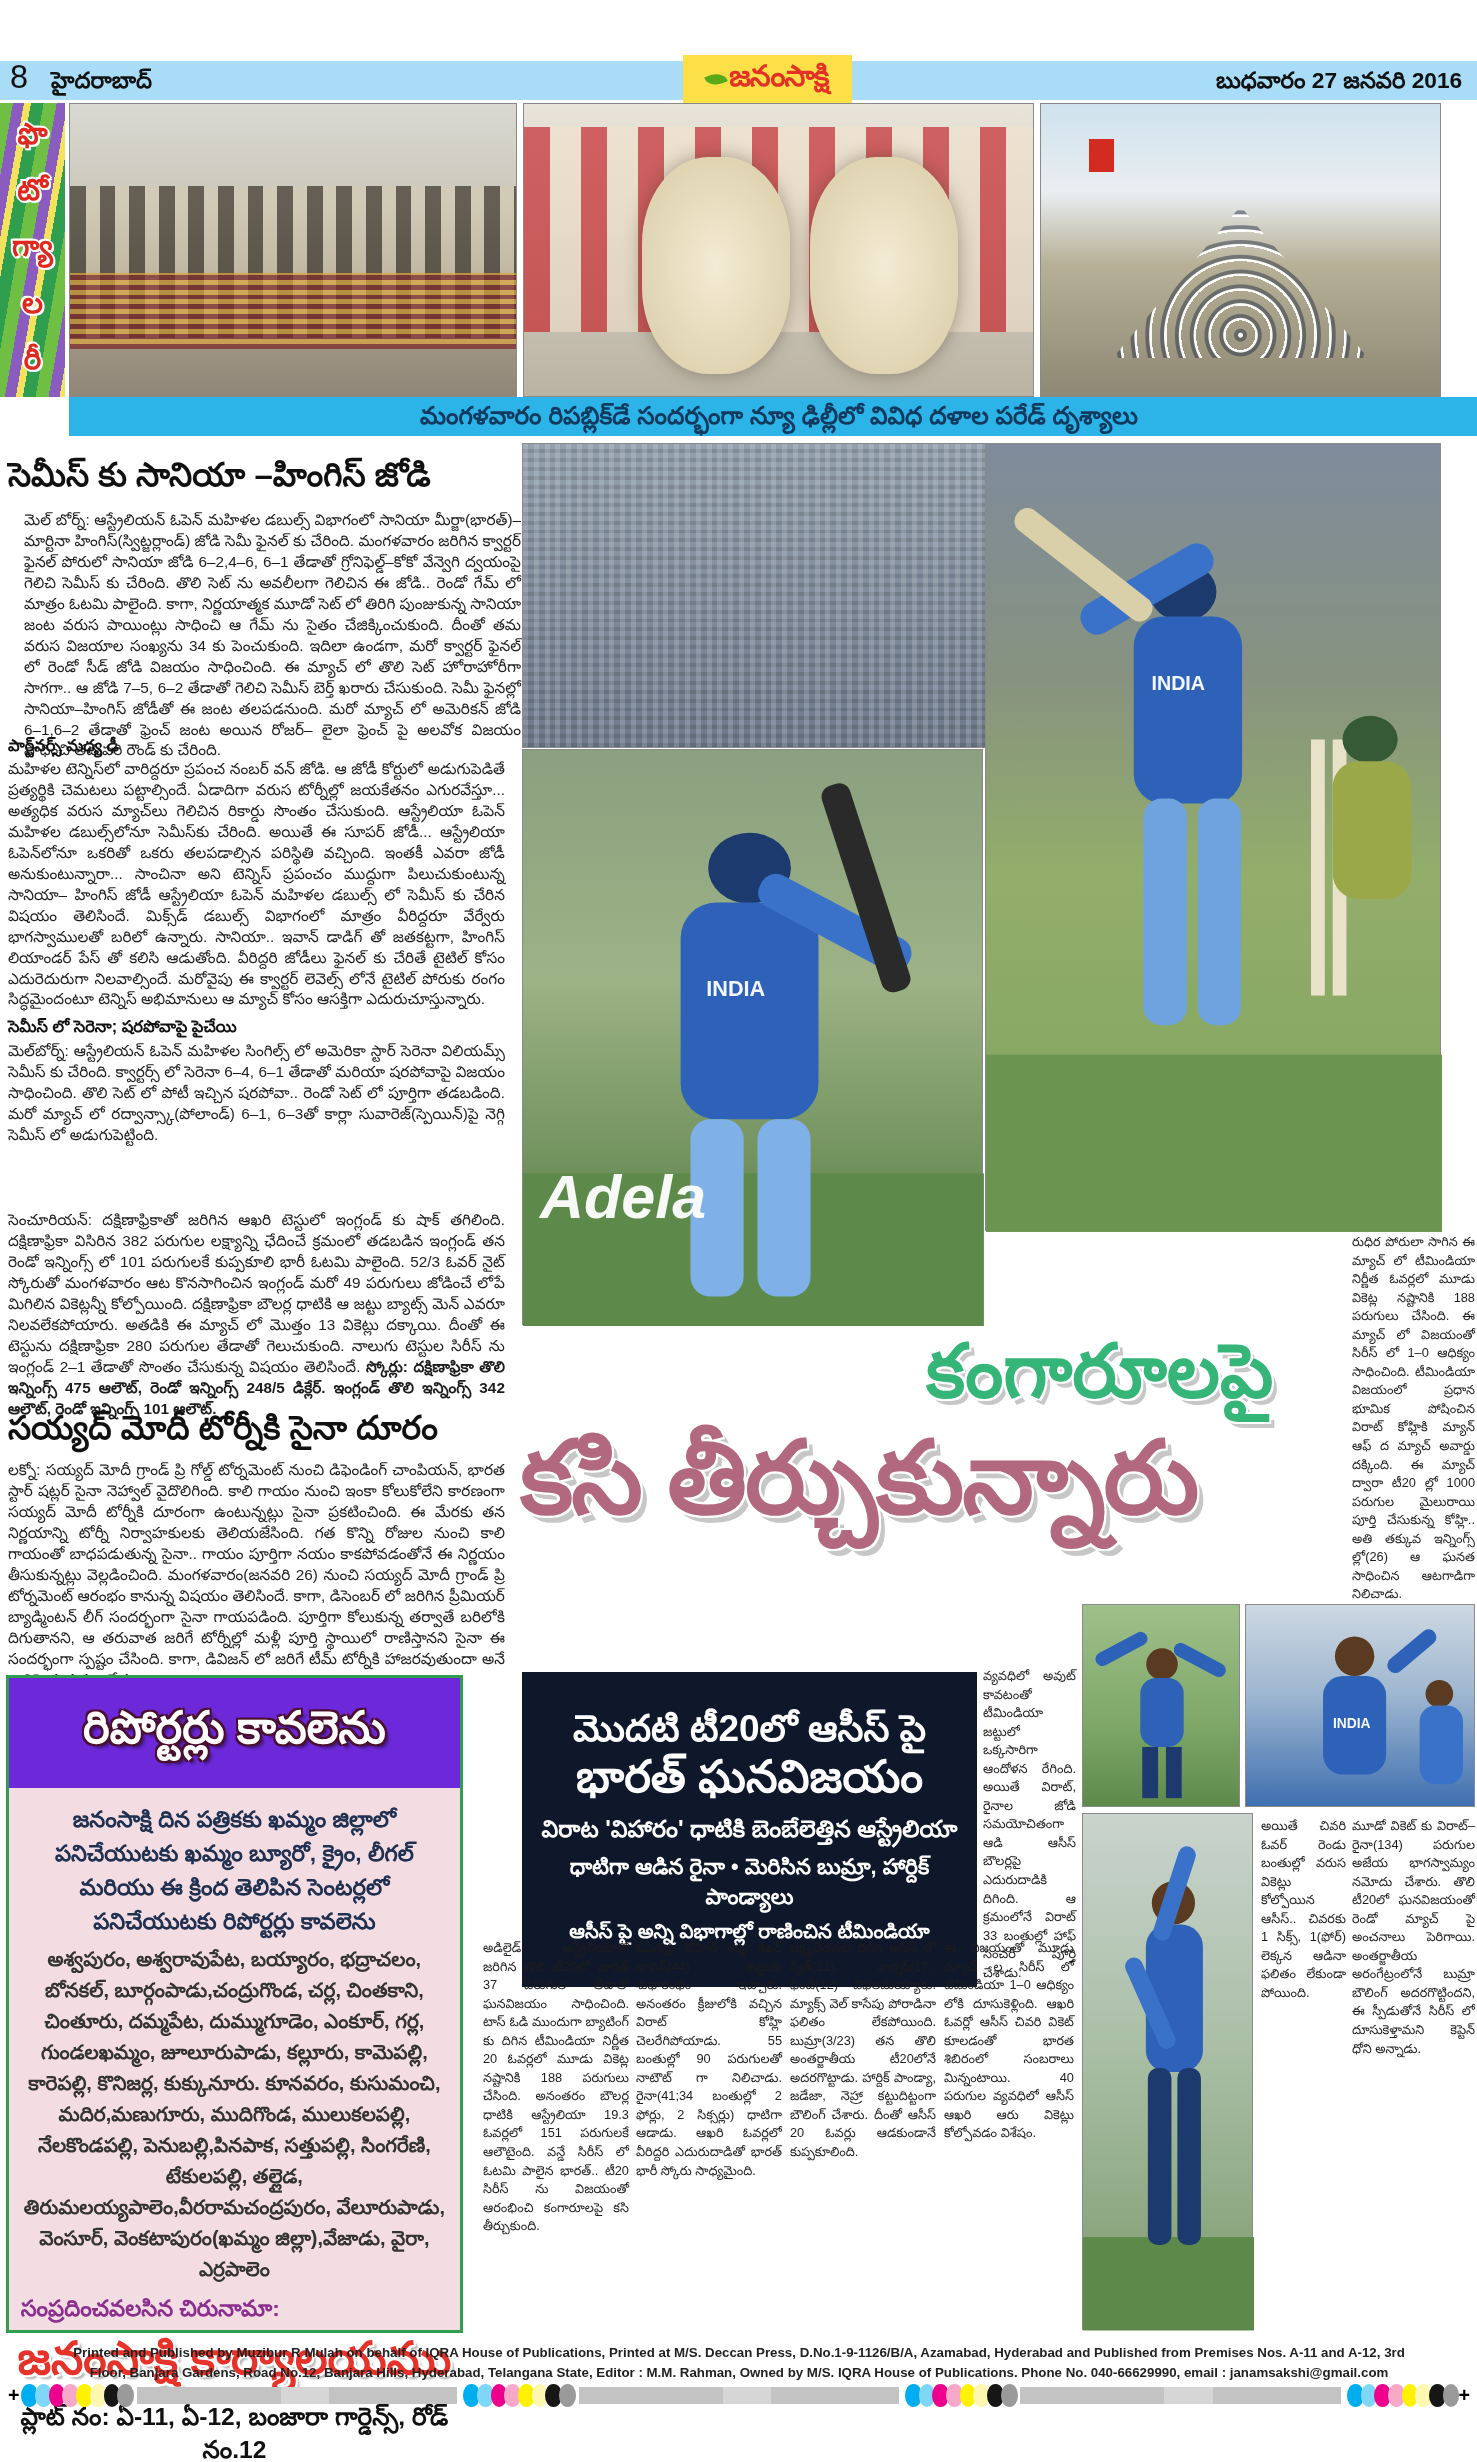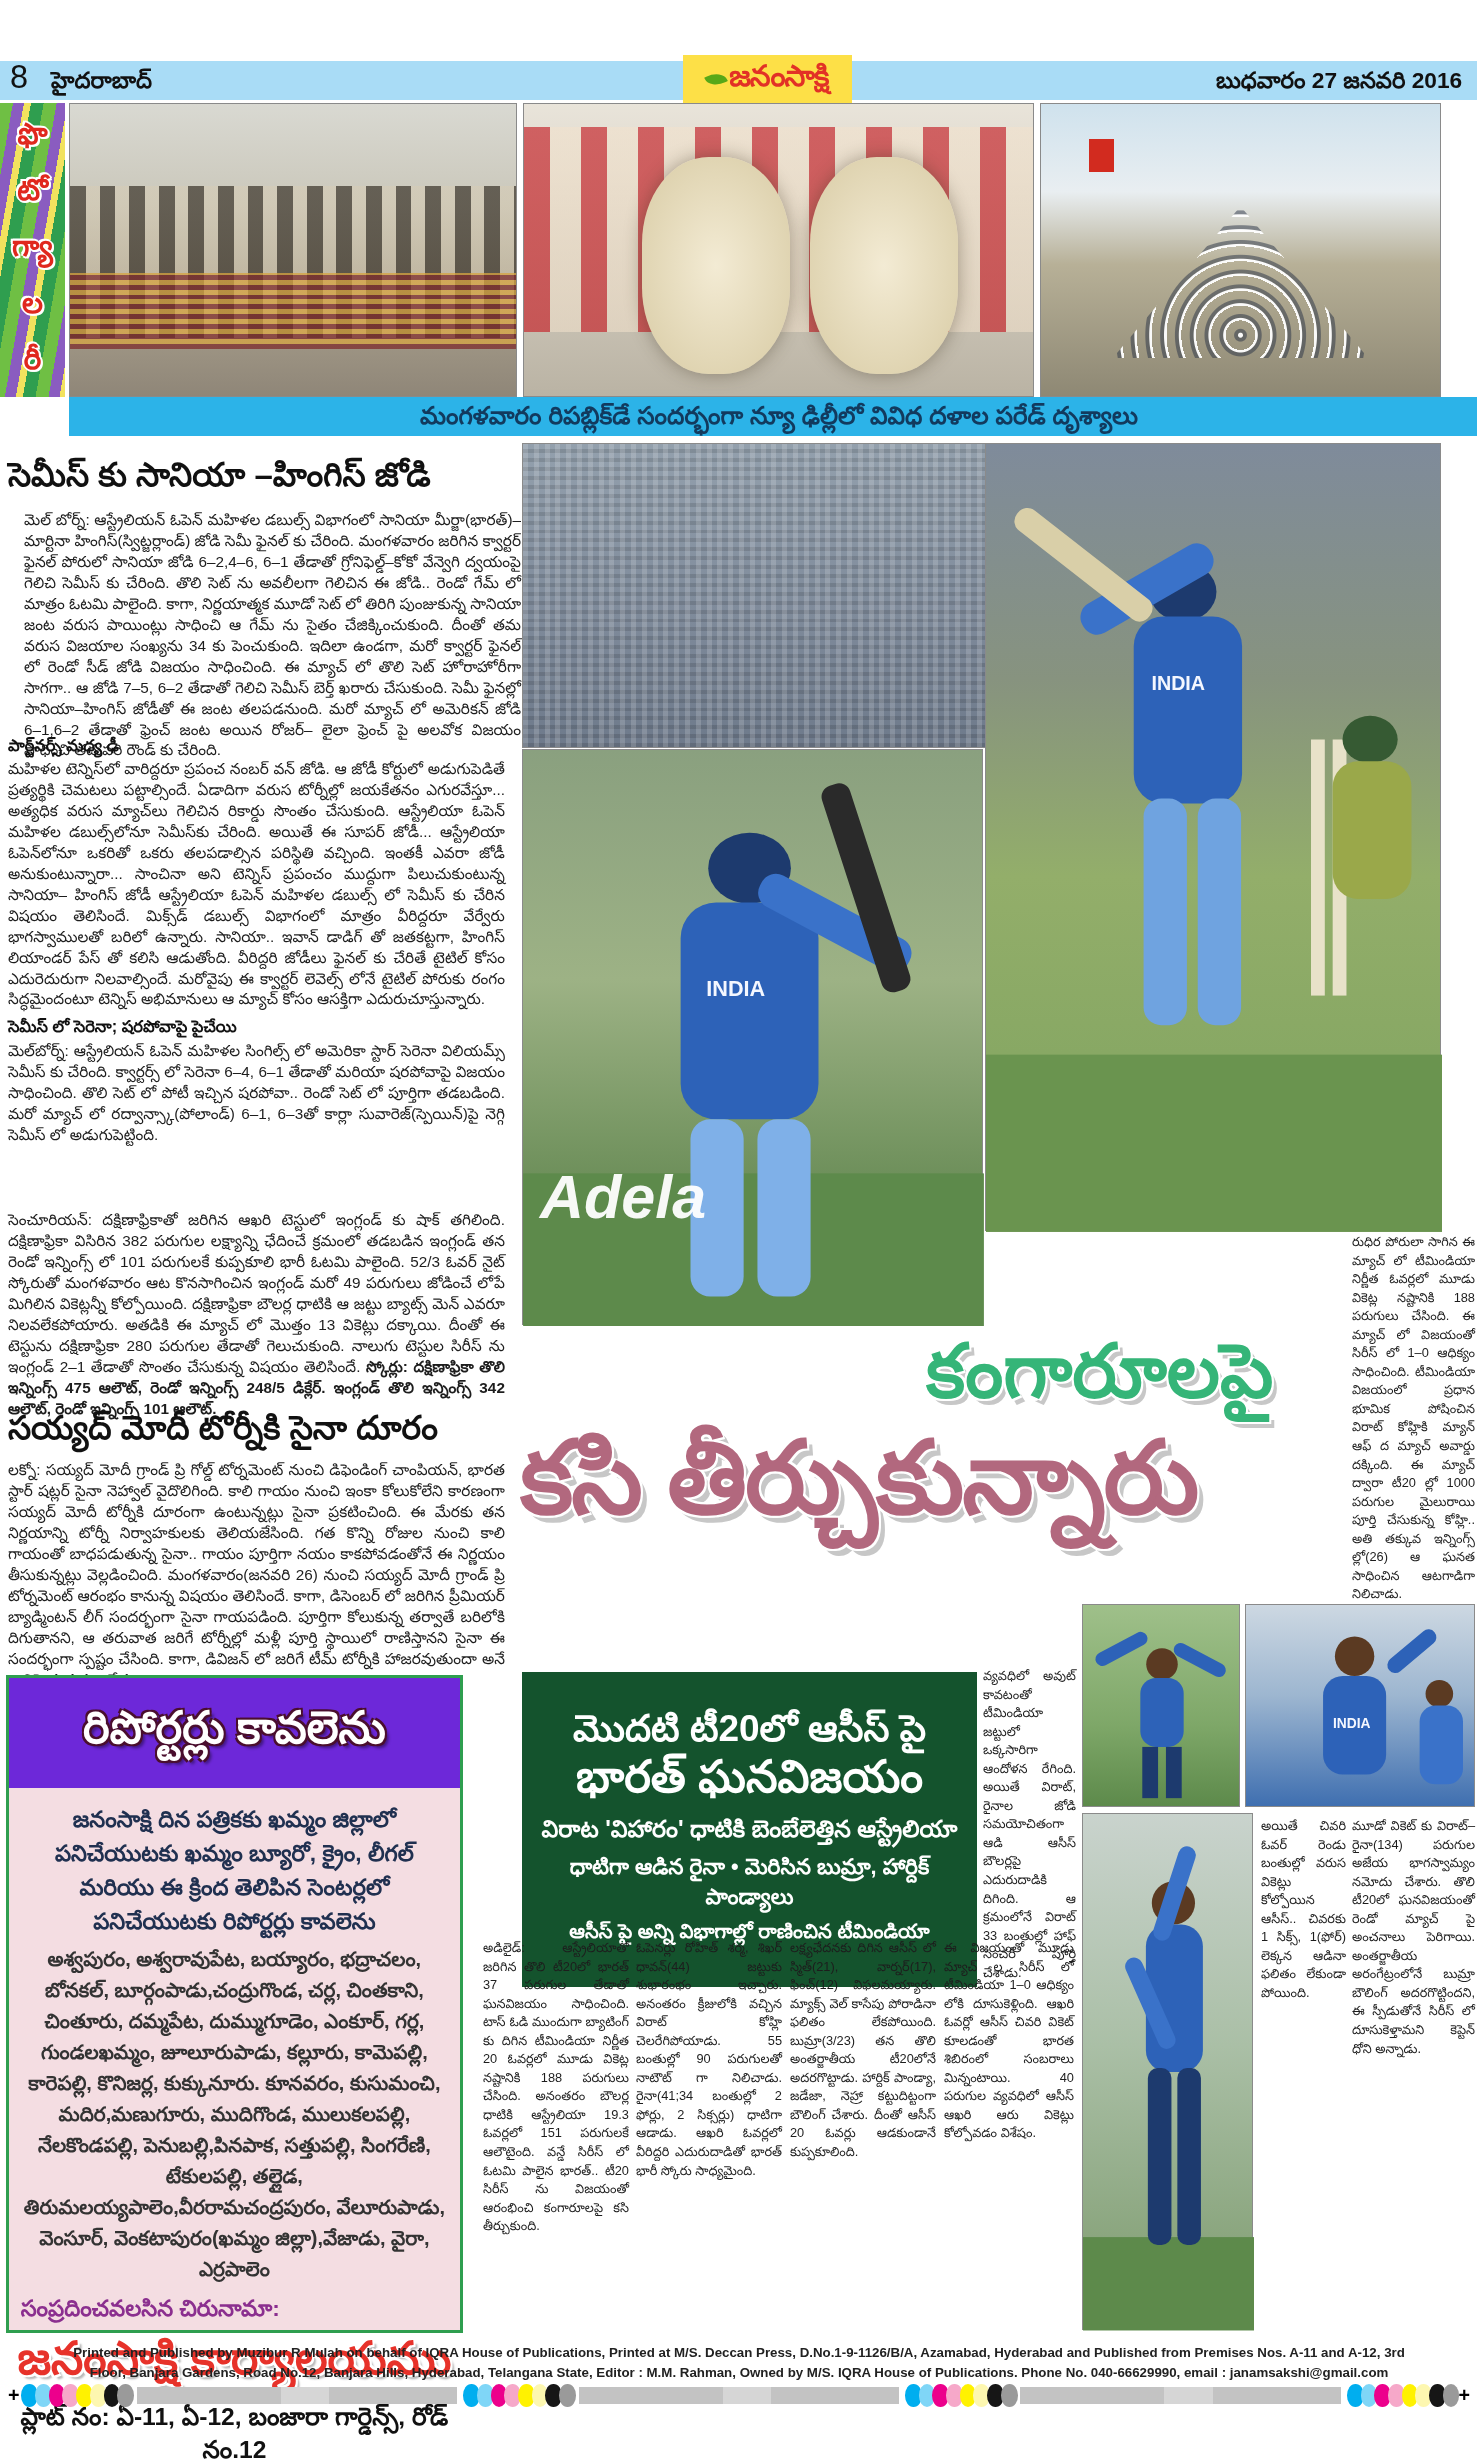--- a/index.html
+++ b/index.html
@@ -85,21 +85,21 @@
      background:linear-gradient(180deg,#7f8b9b 0%,#87937f 30%,#93ae6a 55%,#7da25e 100%);}
   .stadium-ad{left:540px;top:1162px;font-size:61px;font-weight:bold;font-style:italic;color:rgba(255,255,255,.95);}
 
   
   .h-green{left:926px;top:1328px;font-size:75px;font-weight:bold;color:#35b578;
      text-shadow:-2px -2px 0 #fff,2px -2px 0 #fff,-2px 2px 0 #fff,2px 2px 0 #fff,4.9px 5.9px 0 #c7c7c7;}
   .h-mauve{left:520px;top:1420px;font-size:102px;font-weight:bold;color:#b2687e;
      text-shadow:-2px -2px 0 #fff,2px -2px 0 #fff,-2px 2px 0 #fff,2px 2px 0 #fff,5.9px 6.9px 0 #c7c7c7;letter-spacing:-2px;}
 
   
-  .deck{left:522px;top:1672px;width:455px;height:315px;background:#14532d;color:#fff;
+  .deck{left:522px;top:1672px;width:455px;height:315px;background:#0f172a;color:#fff;
      display:flex;flex-direction:column;align-items:center;justify-content:center;text-align:center;box-sizing:border-box;padding:7.9px 5.9px;}
   .deck .l1{font-size:37px;font-weight:bold;line-height:1.15;}
   .deck .l2{font-size:45px;font-weight:bold;line-height:1.15;margin-bottom:9.9px;}
   .deck .s1{font-size:23.6px;font-weight:bold;margin:3px 0;}
   .deck .s2{font-size:21.7px;font-weight:bold;margin:3px 0;}
   .deck .s3{font-size:19.7px;font-weight:bold;margin:3px 0;}
 
   
   .side-col{left:983px;top:1667px;width:93px;height:260px;}
   .ph-cel{left:1082px;top:1604px;width:158px;height:203px;

